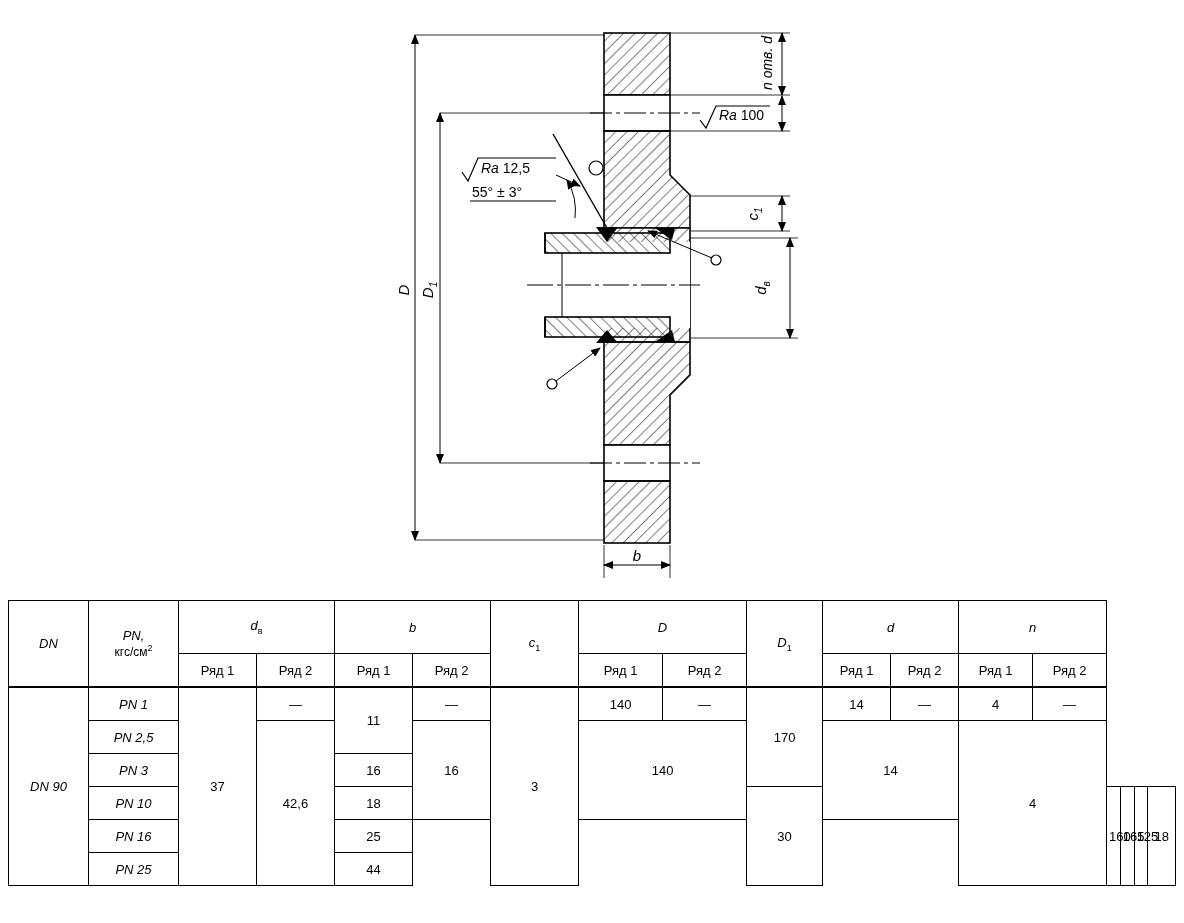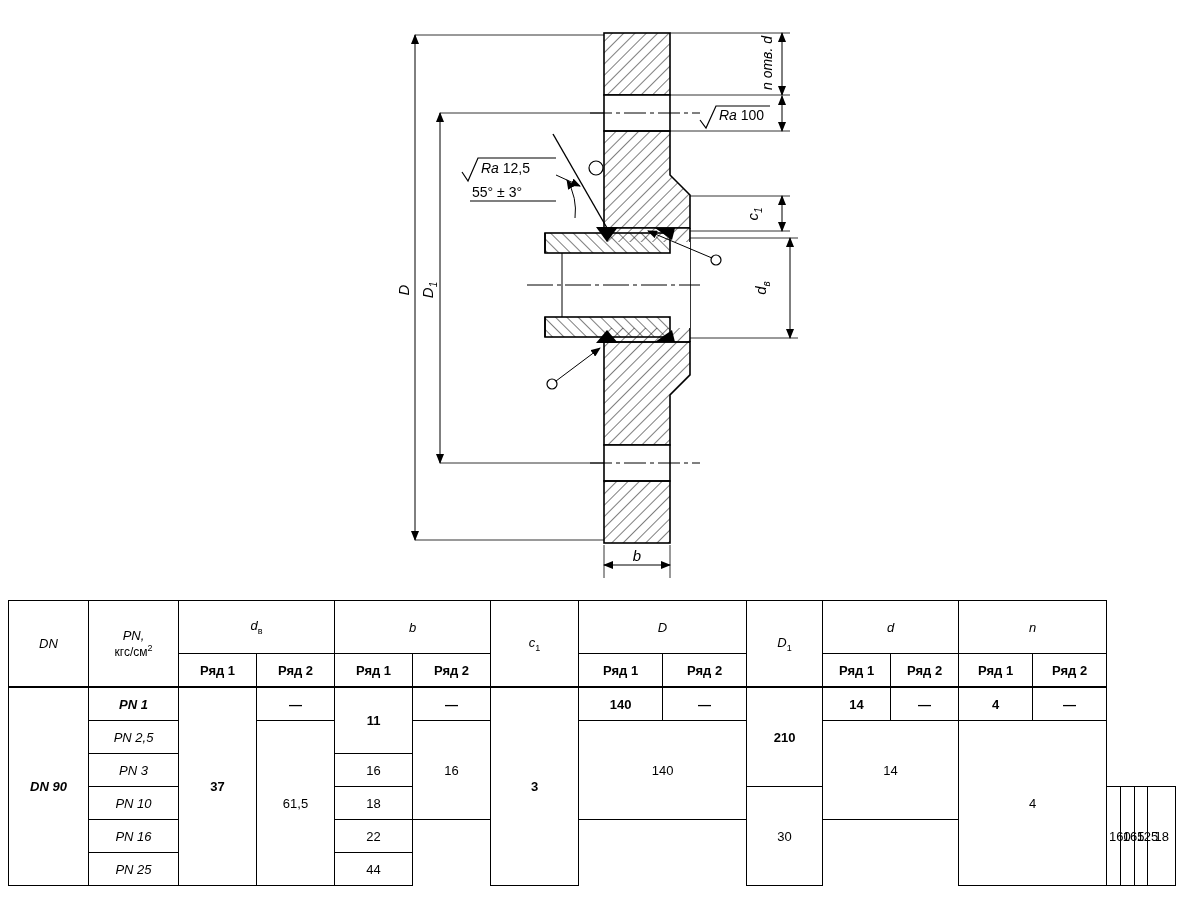--- a/index.html
+++ b/index.html
@@ -50,25 +50,23 @@
     padding: 3px 2px;
     font-weight: normal;
     font-size: 13px;
     height: 26px;
   }
   #spec-table .head-top td {
     height: 46px;
   }
   #spec-table .head-sub td {
     height: 26px;
-    font-weight: bold;
   }
   #spec-table .thick-top td {
     border-top: 2px solid #000;
-    font-weight: bold;
   }
   .ital { font-style: italic; }
   .sub { font-size: 9px; vertical-align: sub; }
   .sup { font-size: 9px; vertical-align: super; }
   .smalltxt { font-size: 12px; }
 </style>
 </head>
 <body>
 
 <div id="page">
@@ -304,30 +302,30 @@
       <tr class="thick-top">
         <td rowspan="6" class="ital">DN 90</td>
         <td class="ital">PN 1</td>
         <td rowspan="6">37</td>
         <td>—</td>
         <td rowspan="2">11</td>
         <td>—</td>
         <td rowspan="6">3</td>
         <td>140</td>
         <td>—</td>
-        <td rowspan="3">210</td>
+        <td rowspan="3">170</td>
         <td>14</td>
         <td>—</td>
         <td>4</td>
         <td>—</td>
       </tr>
 
       <tr>
         <td class="ital">PN 2,5</td>
-        <td rowspan="5">61,5</td>
+        <td rowspan="5">42,6</td>
         <td rowspan="3">16</td>
         <td colspan="2" rowspan="3">140</td>
         <td colspan="2" rowspan="3">14</td>
         <td colspan="2" rowspan="5">4</td>
       </tr>
 
       <tr>
         <td class="ital">PN 3</td>
         <td>16</td>
       </tr>
@@ -337,21 +335,21 @@
         <td>18</td>
         <td rowspan="3">30</td>
         <td rowspan="3">160</td>
         <td rowspan="3">165</td>
         <td rowspan="3">125</td>
         <td colspan="2" rowspan="3">18</td>
       </tr>
 
       <tr>
         <td class="ital">PN 16</td>
-        <td>22</td>
+        <td>25</td>
       </tr>
 
       <tr>
         <td class="ital">PN 25</td>
         <td>44</td>
       </tr>
     </tbody>
   </table>
 
 </div>

